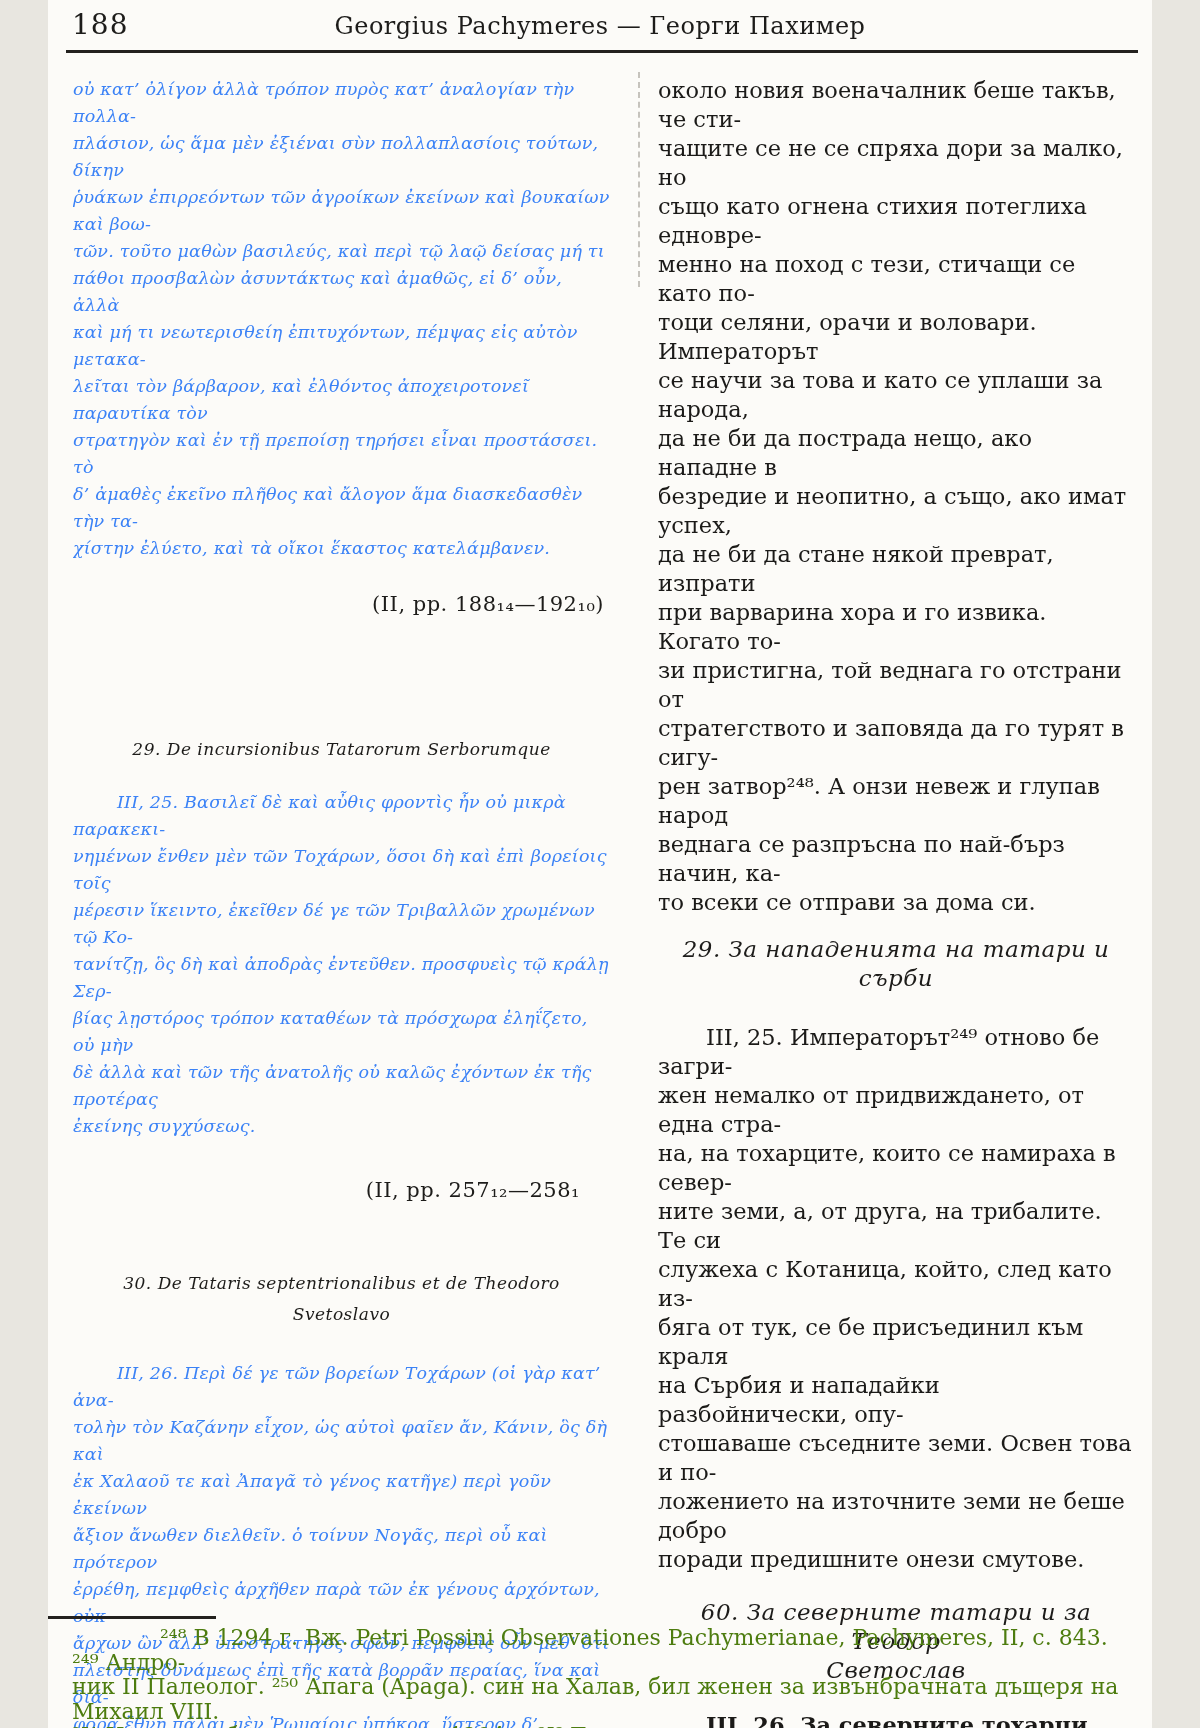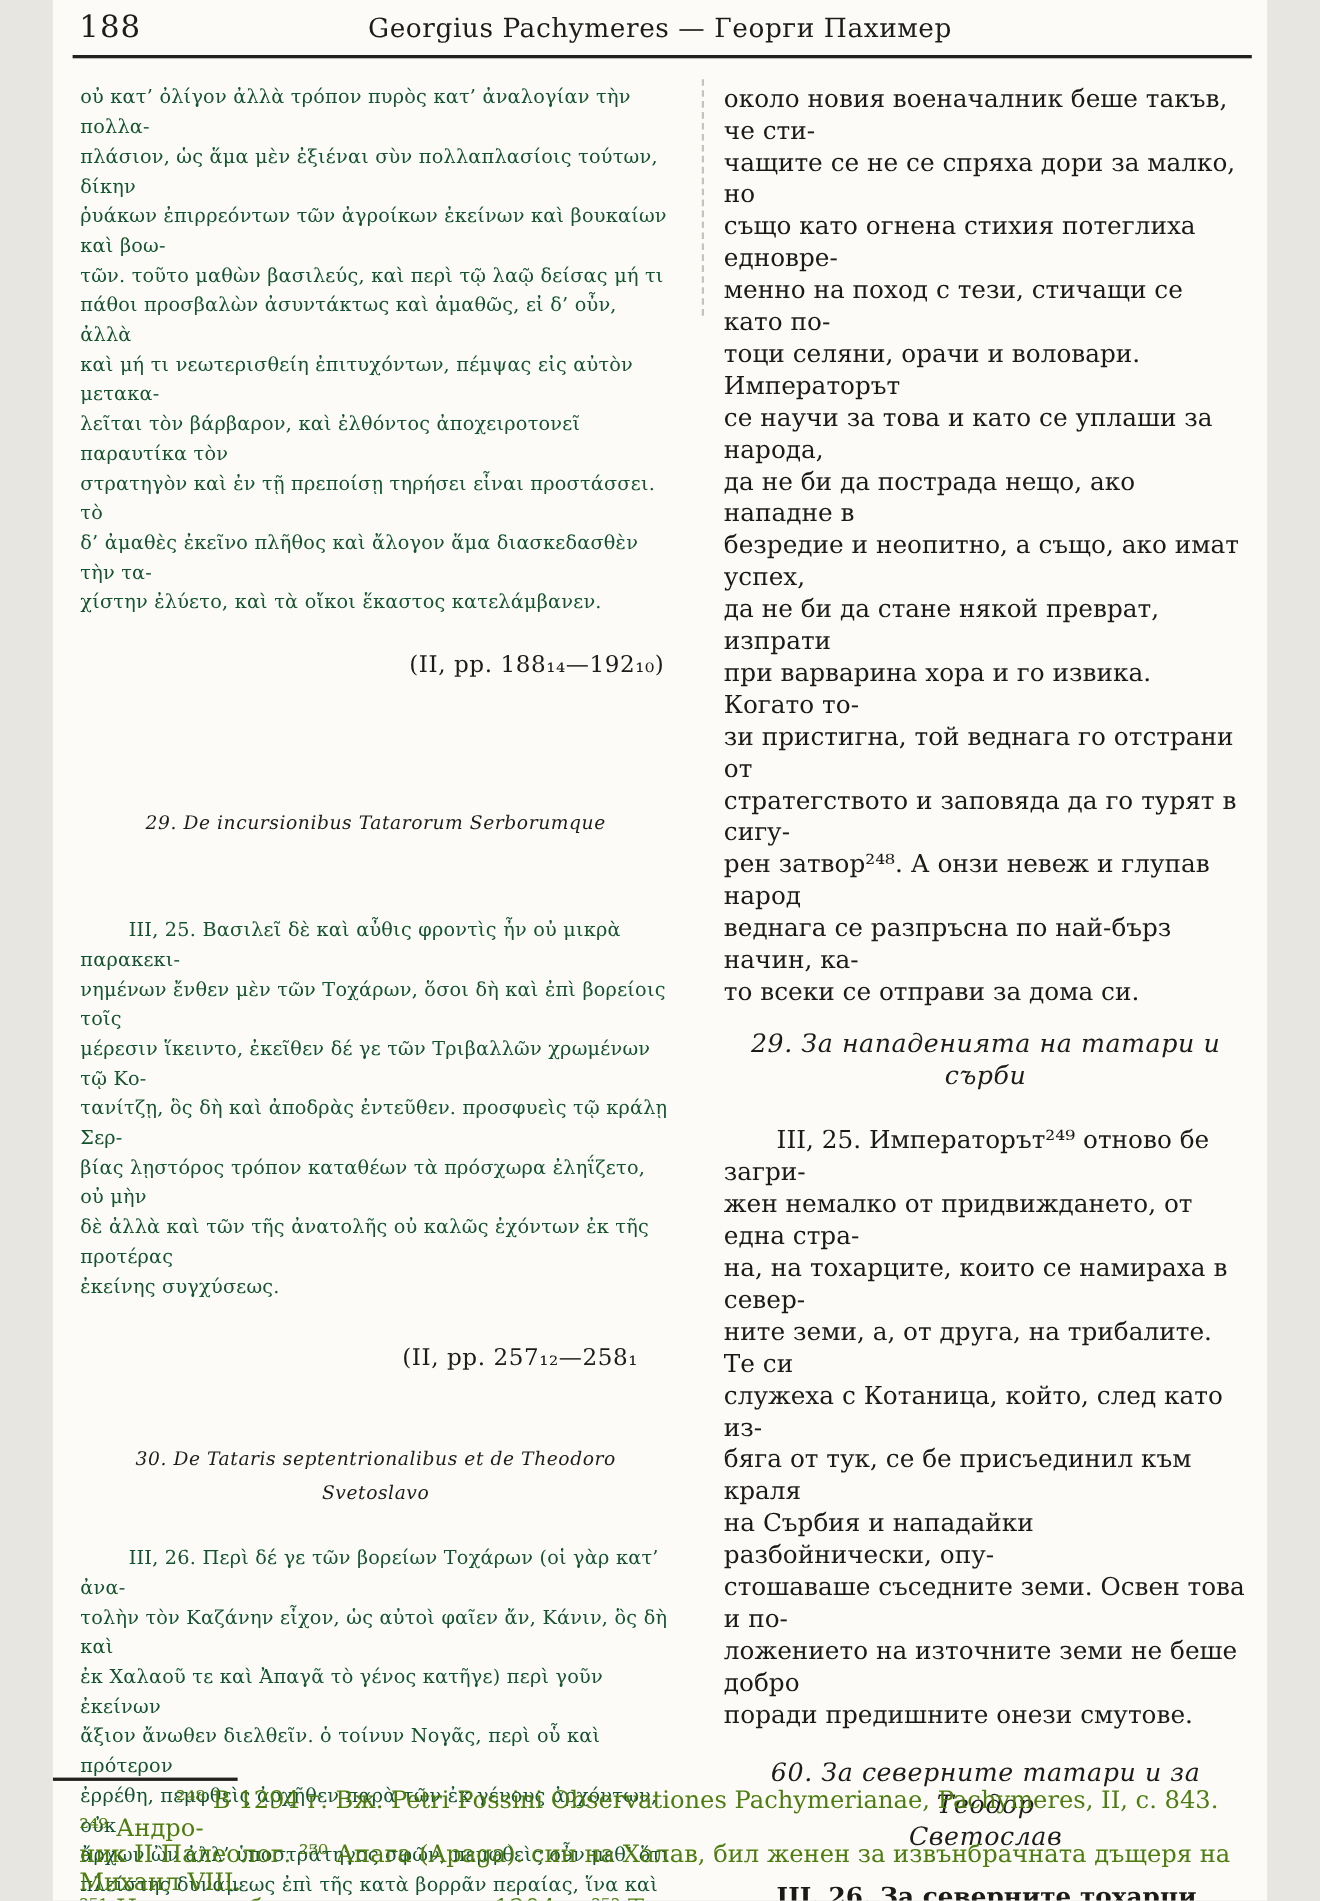--- a/index.html
+++ b/index.html
@@ -32,37 +32,38 @@
   .col-left{width:537px;flex:0 0 537px;overflow:hidden;}
   .col-right{flex:1;margin-left:48px;overflow:hidden;}
   .col-divider{
     position:absolute;left:565px;top:8px;height:215px;width:0;
     border-left:2px dashed #9a968e;opacity:.55;
   }
   p{margin:0;}
   .prelines{white-space:pre-line;}
   
   .greek{
+    font-style:italic;
     font-size:17.5px;line-height:27px;
     letter-spacing:.2px;
-    color:#14532d;
+    color:#3b82f6;
   }
   .greek-indent{text-indent:44px;}
   .page-ref{
     font-size:21px;text-align:right;letter-spacing:.5px;
   }
   .ref-1{margin-top:30px;padding-right:6px;text-align:right;}
   .ref-2{margin-top:38px;padding-right:30px;}
   .latin-heading{
     font-style:italic;font-size:17px;line-height:31px;
     text-align:center;letter-spacing:.5px;
   }
   .h29-l{margin-top:118px;}
   .h30-l{margin-top:66px;}
-  .p25-l{margin-top:68px;}
+  .p25-l{margin-top:24px;}
   .p26-l{margin-top:30px;}
   .g-p1{margin-top:12px;}
   
   .bg-text{
     font-size:22.5px;line-height:29px;
     color:#1b1a18;
   }
   .bg-indent{text-indent:48px;}
   .bg-heading{
     font-style:italic;font-size:23px;line-height:29px;

